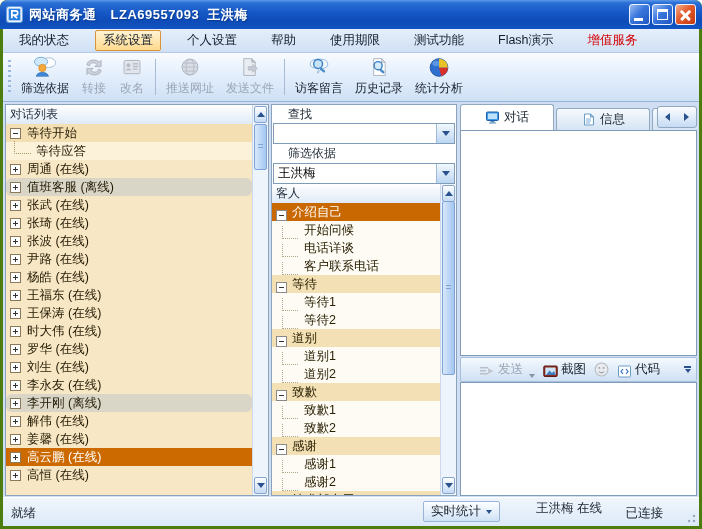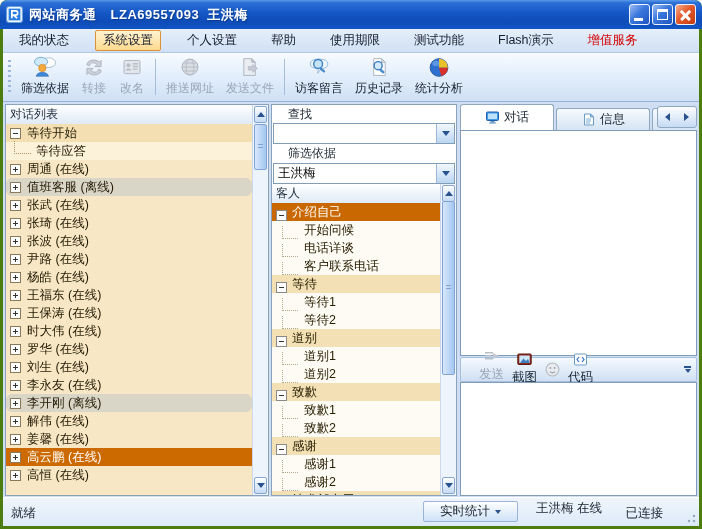--- a/index.html
+++ b/index.html
@@ -96,32 +96,32 @@
   .tab{display:flex;align-items:center;gap:4px;padding:0 24px;height:21px;border:1px solid #90a8c0;border-bottom:none;
     border-radius:3px 3px 0 0;background:linear-gradient(180deg,#f6fafe,#d5e4f4);font-size:12.5px;margin-right:2px;
     color:#16222e;white-space:nowrap;flex:0 0 auto;}
   .tab.active{height:25px;background:#fff;}
   .tab svg{flex:0 0 auto;}
   .tabscroll{position:absolute;right:0;top:2px;width:38px;height:20px;border:1px solid #90a8c0;border-radius:3px;
     background:linear-gradient(180deg,#fdfeff,#c6dbf4);display:flex;align-items:center;justify-content:space-around;}
   .chatbox{position:absolute;top:26px;left:0;right:0;height:226px;background:#fff;border:1px solid #7f9db9;box-sizing:border-box;}
   .rtoolbar{position:absolute;top:253px;left:0;right:0;height:25px;border:1px solid #a8c0dc;border-radius:2px;
     background:linear-gradient(180deg,#f4f9fe,#cfe0f3);box-sizing:border-box;display:flex;align-items:center;padding:0 3px;}
-  .rtb-item{display:flex;align-items:center;gap:3px;font-size:12.5px;color:#16222e;padding:0 4px;white-space:nowrap;flex-direction:column;}
+  .rtb-item{display:flex;align-items:flex-end;gap:3px;font-size:12.5px;color:#16222e;padding:0 4px;white-space:nowrap;}
   .rtb-item.disabled{color:#9aa6b8;}
   .ddarrow{width:0;height:0;border-left:3.5px solid transparent;border-right:3.5px solid transparent;border-top:4px solid #8894a4;margin-left:3px;}
   .ovf{margin-left:auto;display:flex;flex-direction:column;align-items:center;gap:1px;padding-right:2px;}
   .ovf .bar{width:7px;height:1.5px;background:#29528e;}
   .inputbox{position:absolute;top:278px;left:0;right:0;bottom:0;background:#fff;border:1px solid #7f9db9;box-sizing:border-box;}
   
   .statusbar{position:absolute;left:3px;right:3px;bottom:3px;height:28px;
     background:linear-gradient(180deg,#f0f5fc,#dceaf8);border-top:1px solid #ffffff;
     font-size:12.5px;color:#1a2430;}
   .sb-ready{position:absolute;left:8px;top:7px;}
-  .sb-stats{position:absolute;left:420px;top:3px;height:21px;padding:0 16px;border:1px solid #9ab4d8;border-radius:2px;
+  .sb-stats{position:absolute;left:420px;top:3px;height:21px;padding:0 7px;border:1px solid #9ab4d8;border-radius:2px;
     background:linear-gradient(180deg,#fdfeff,#cfe2f6);display:flex;align-items:center;gap:5px;box-sizing:border-box;}
   .sb-user{position:absolute;left:533px;top:2px;}
   .sb-conn{position:absolute;right:36px;top:7px;}
   .sb-grip{position:absolute;right:3px;bottom:3px;width:12px;height:12px;
     background:
       radial-gradient(circle at 10px 10px,#96a8c0 1.4px,transparent 1.6px),
       radial-gradient(circle at 10px 5px,#96a8c0 1.4px,transparent 1.6px),
       radial-gradient(circle at 5px 10px,#96a8c0 1.4px,transparent 1.6px);}
 </style>
 </head>

